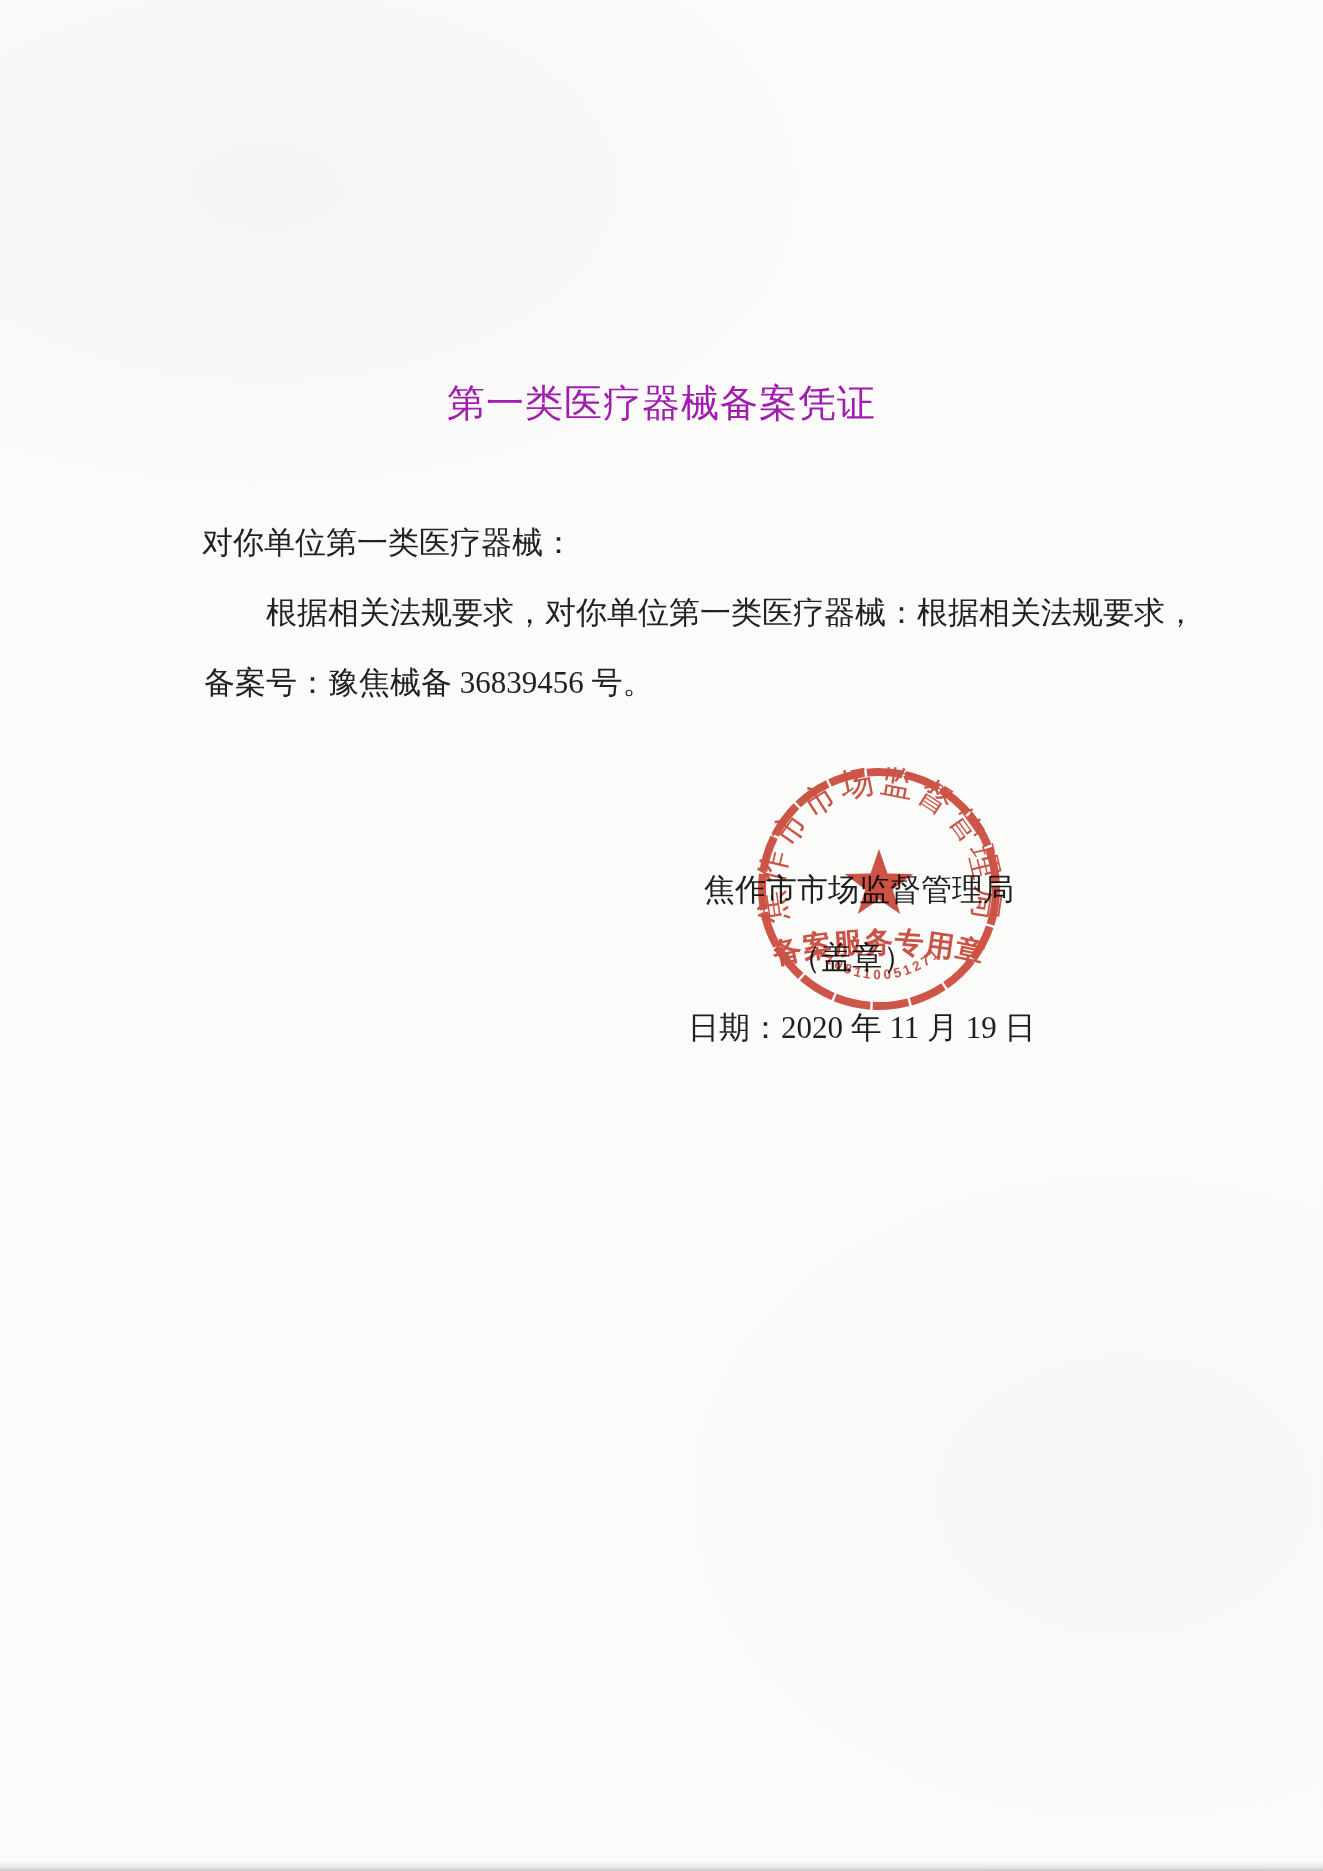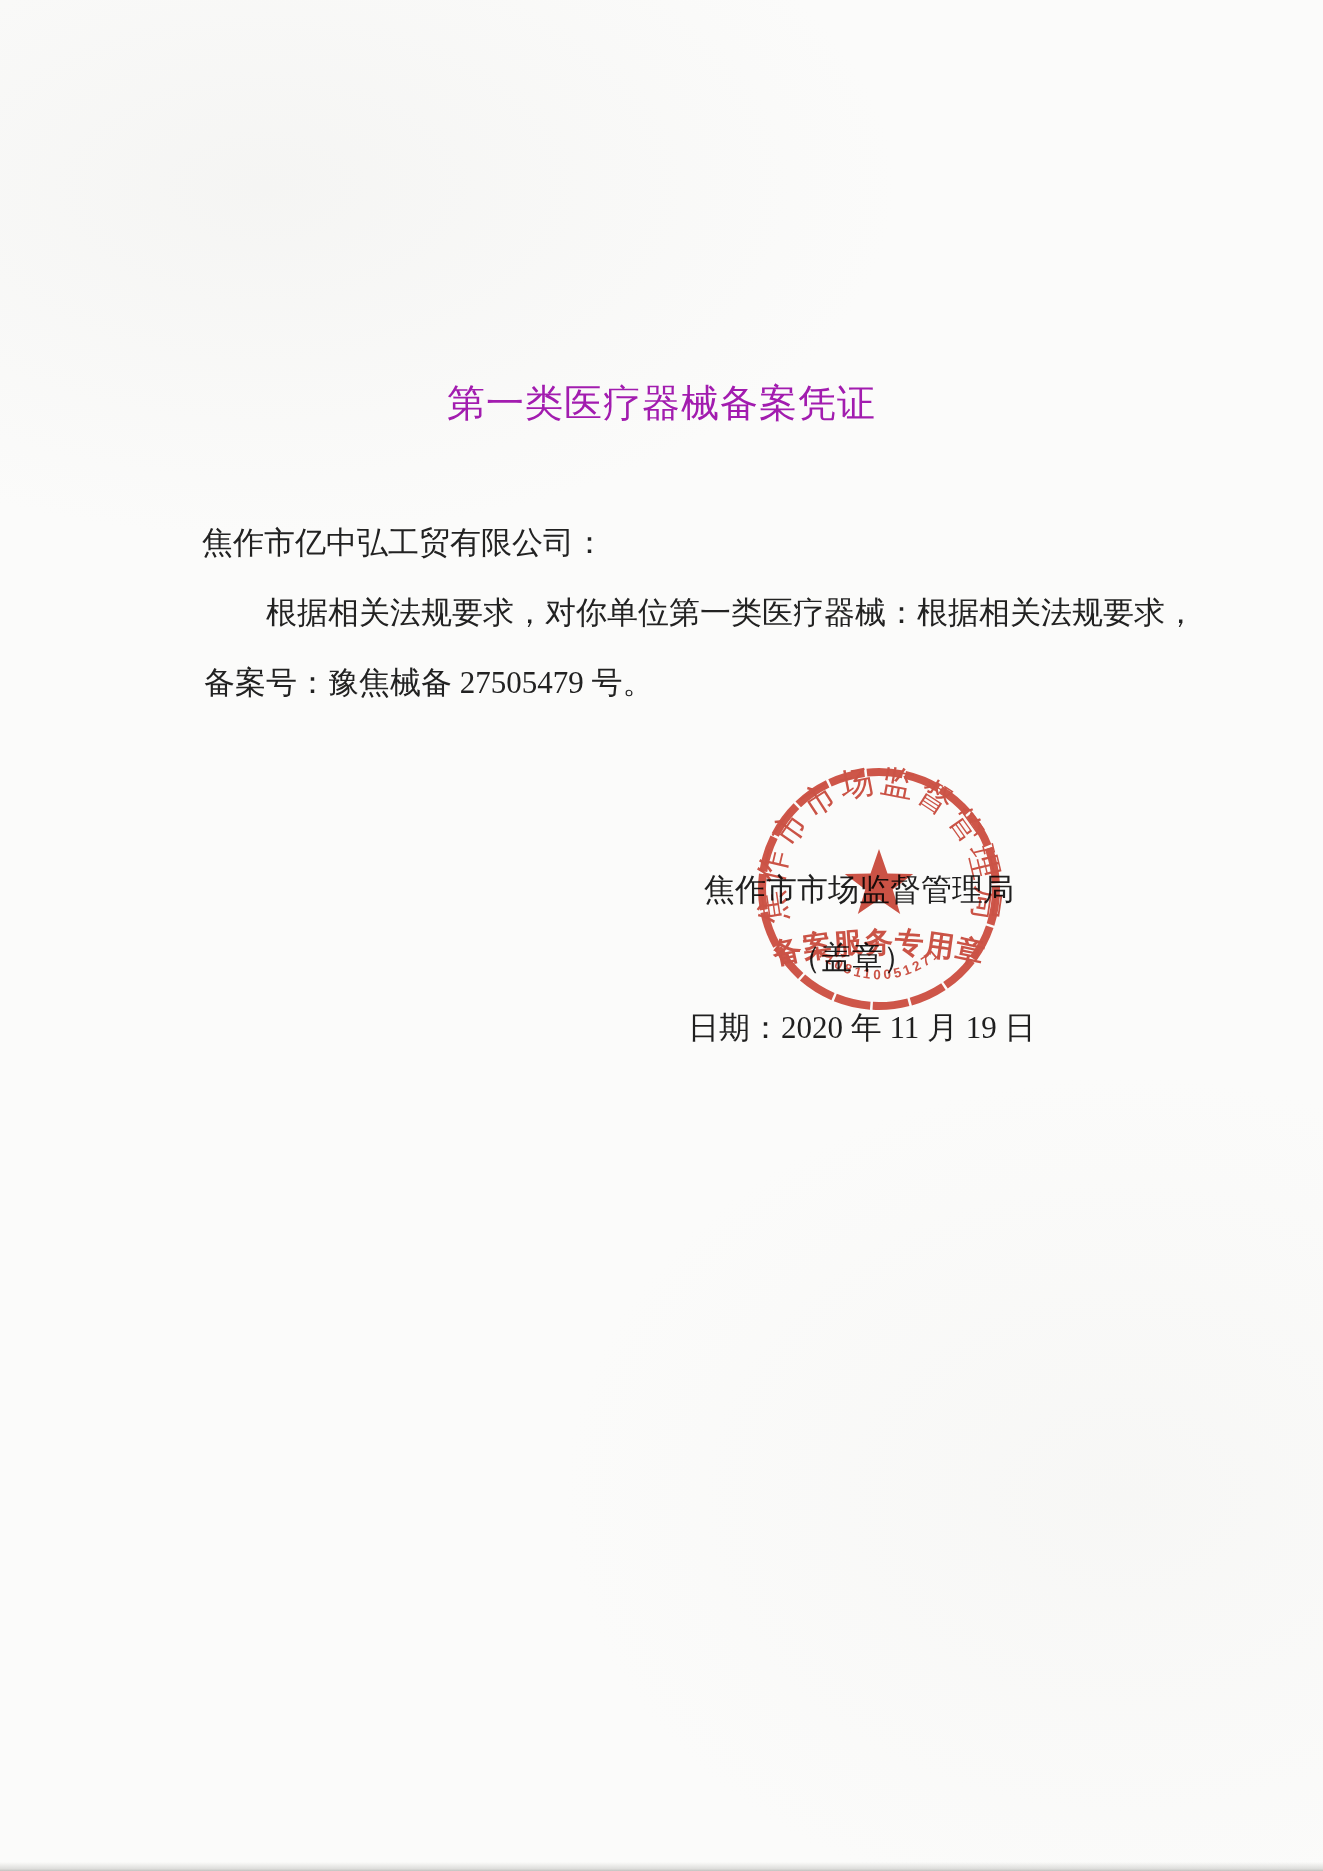--- a/index.html
+++ b/index.html
@@ -75,25 +75,25 @@
     opacity: 0.93;
   }
 </style>
 </head>
 <body>
 
 <div class="scan-tint"></div>
 
 <div class="doc-title">第一类医疗器械备案凭证</div>
 
-<div class="body-line line-recipient">焦作市亿中弘工贸有限公司：</div>
+<div class="body-line line-recipient">对你单位第一类医疗器械：</div>
 
 <div class="body-line line-body1">根据相关法规要求，对你单位第一类医疗器械：根据相关法规要求，</div>
 
-<div class="body-line line-body2">备案号：豫焦械备 27505479 号。</div>
+<div class="body-line line-body2">备案号：豫焦械备 36839456 号。</div>
 
 <div class="issuer-block-line line-issuer">焦作市市场监督管理局</div>
 
 <div class="issuer-block-line line-seal-note">（盖章）</div>
 
 <div class="issuer-block-line line-date">日期：2020 年 11 月 19 日</div>
 
 <div class="stamp">
   <svg width="250" height="250" viewBox="0 0 250 250">
     <defs>

